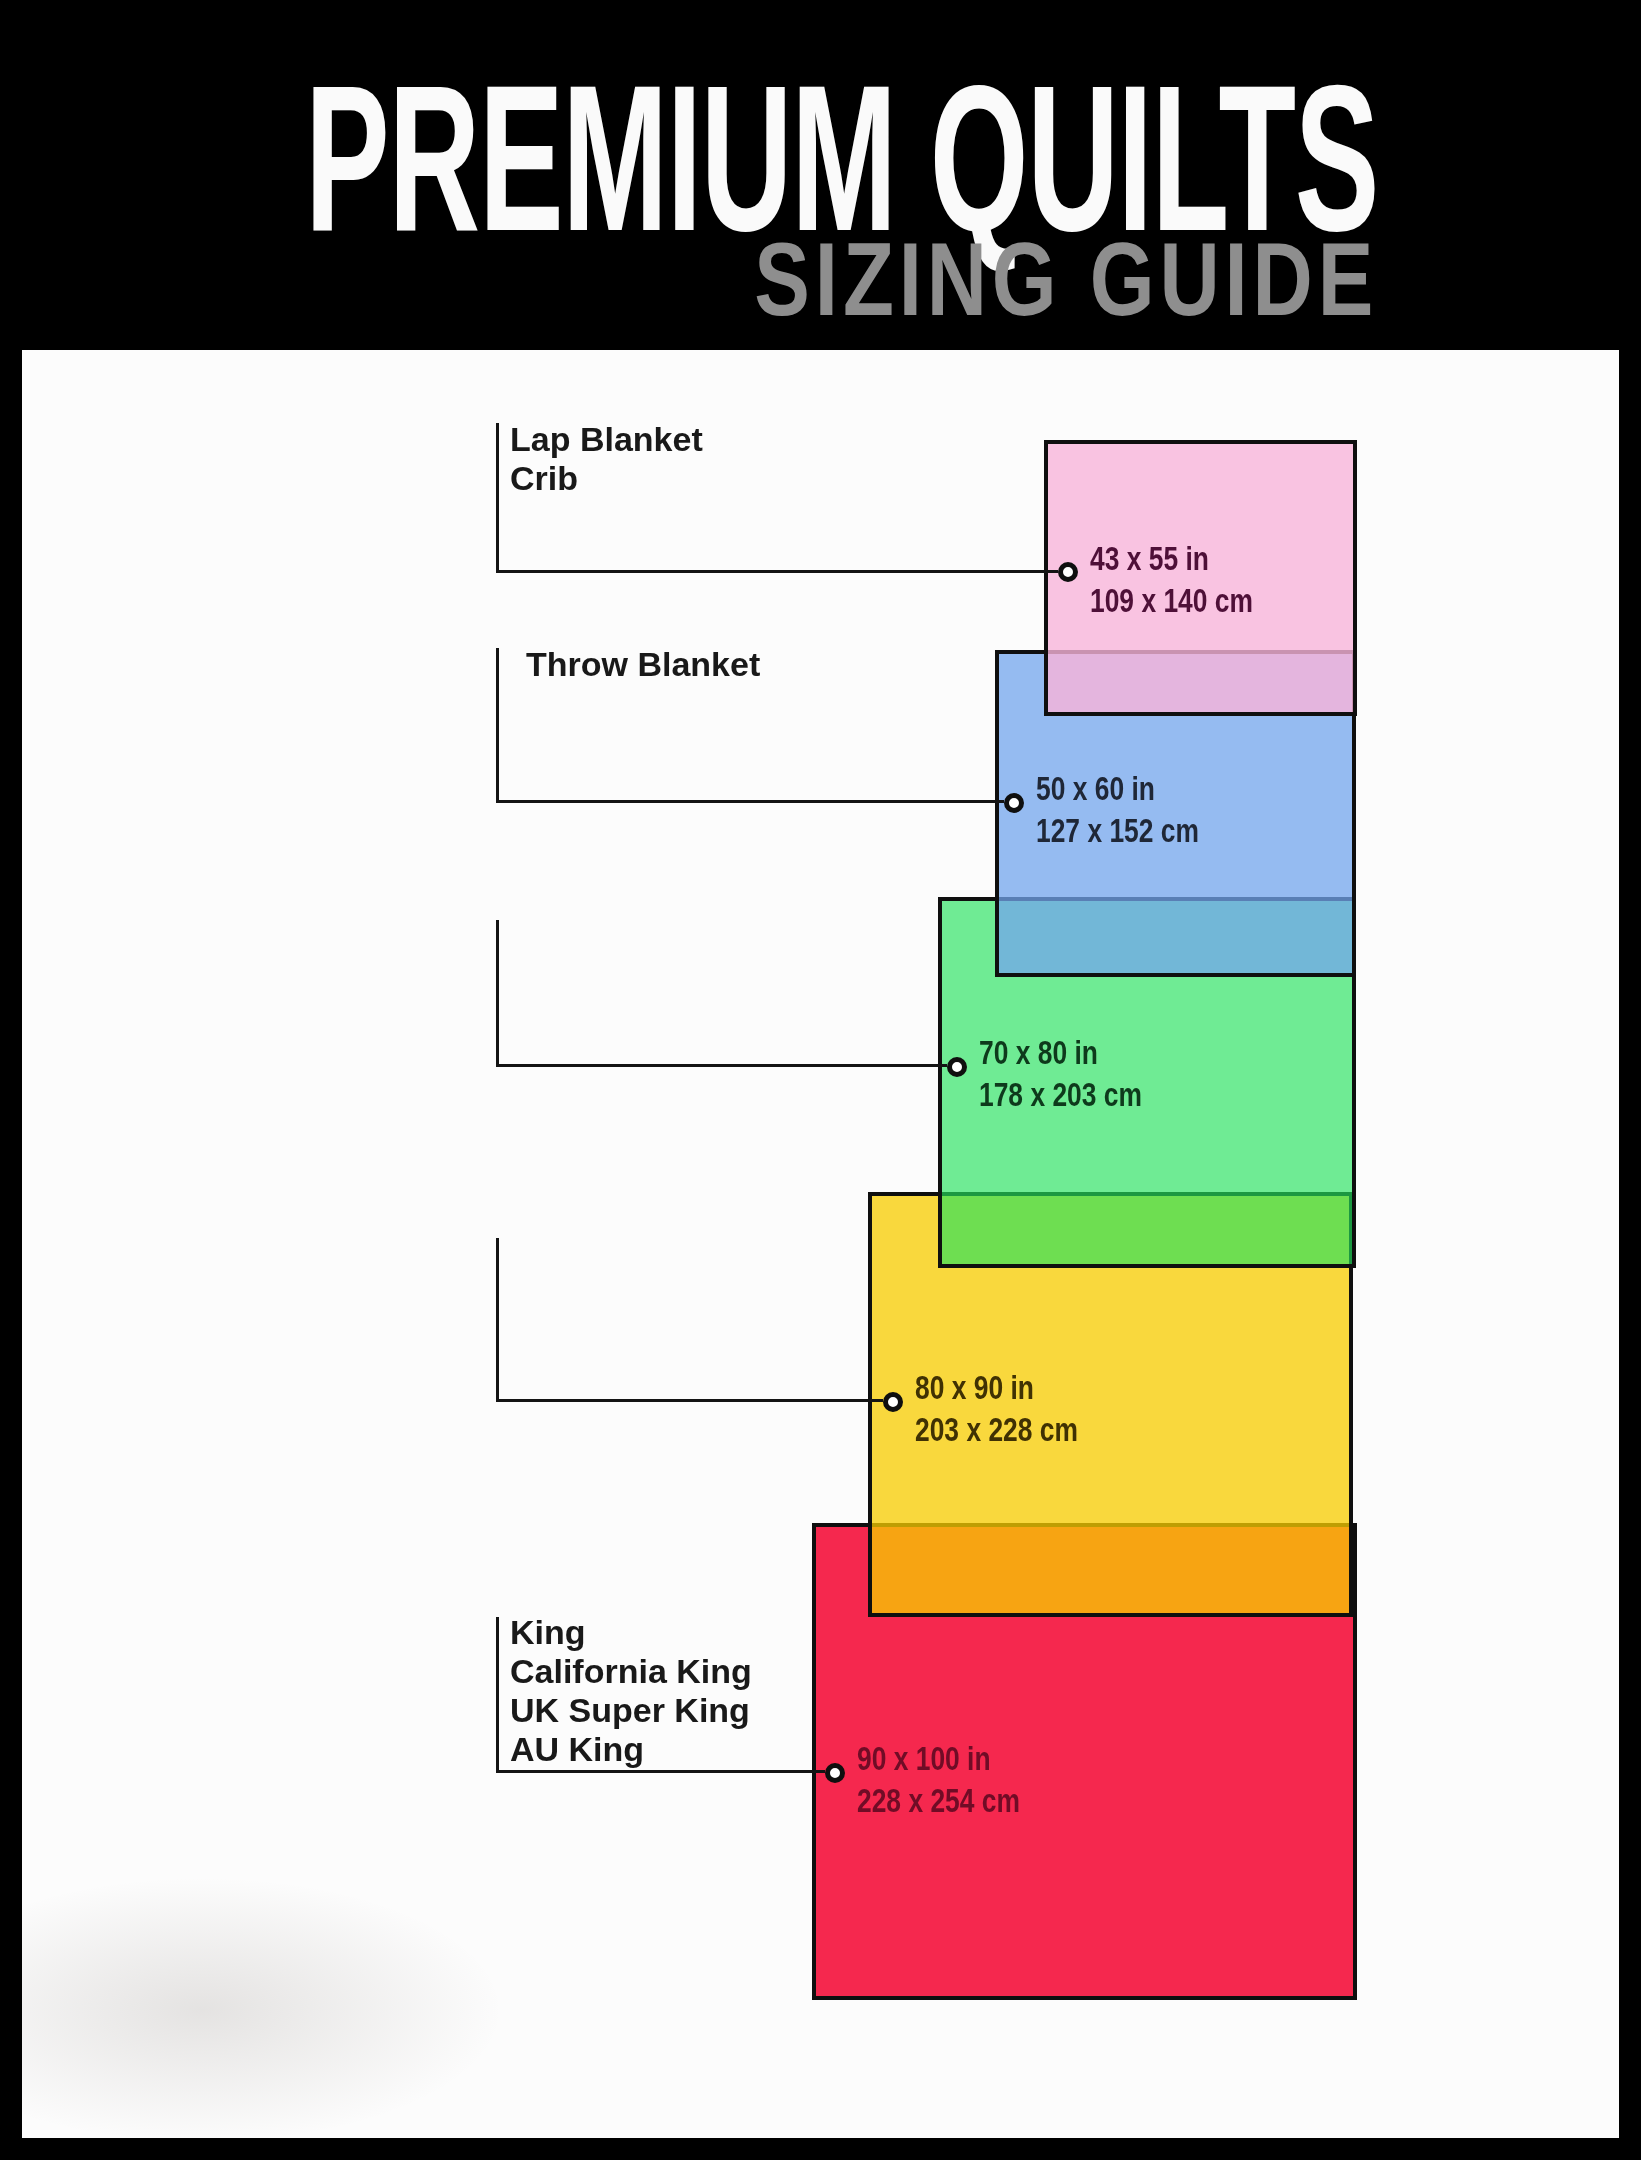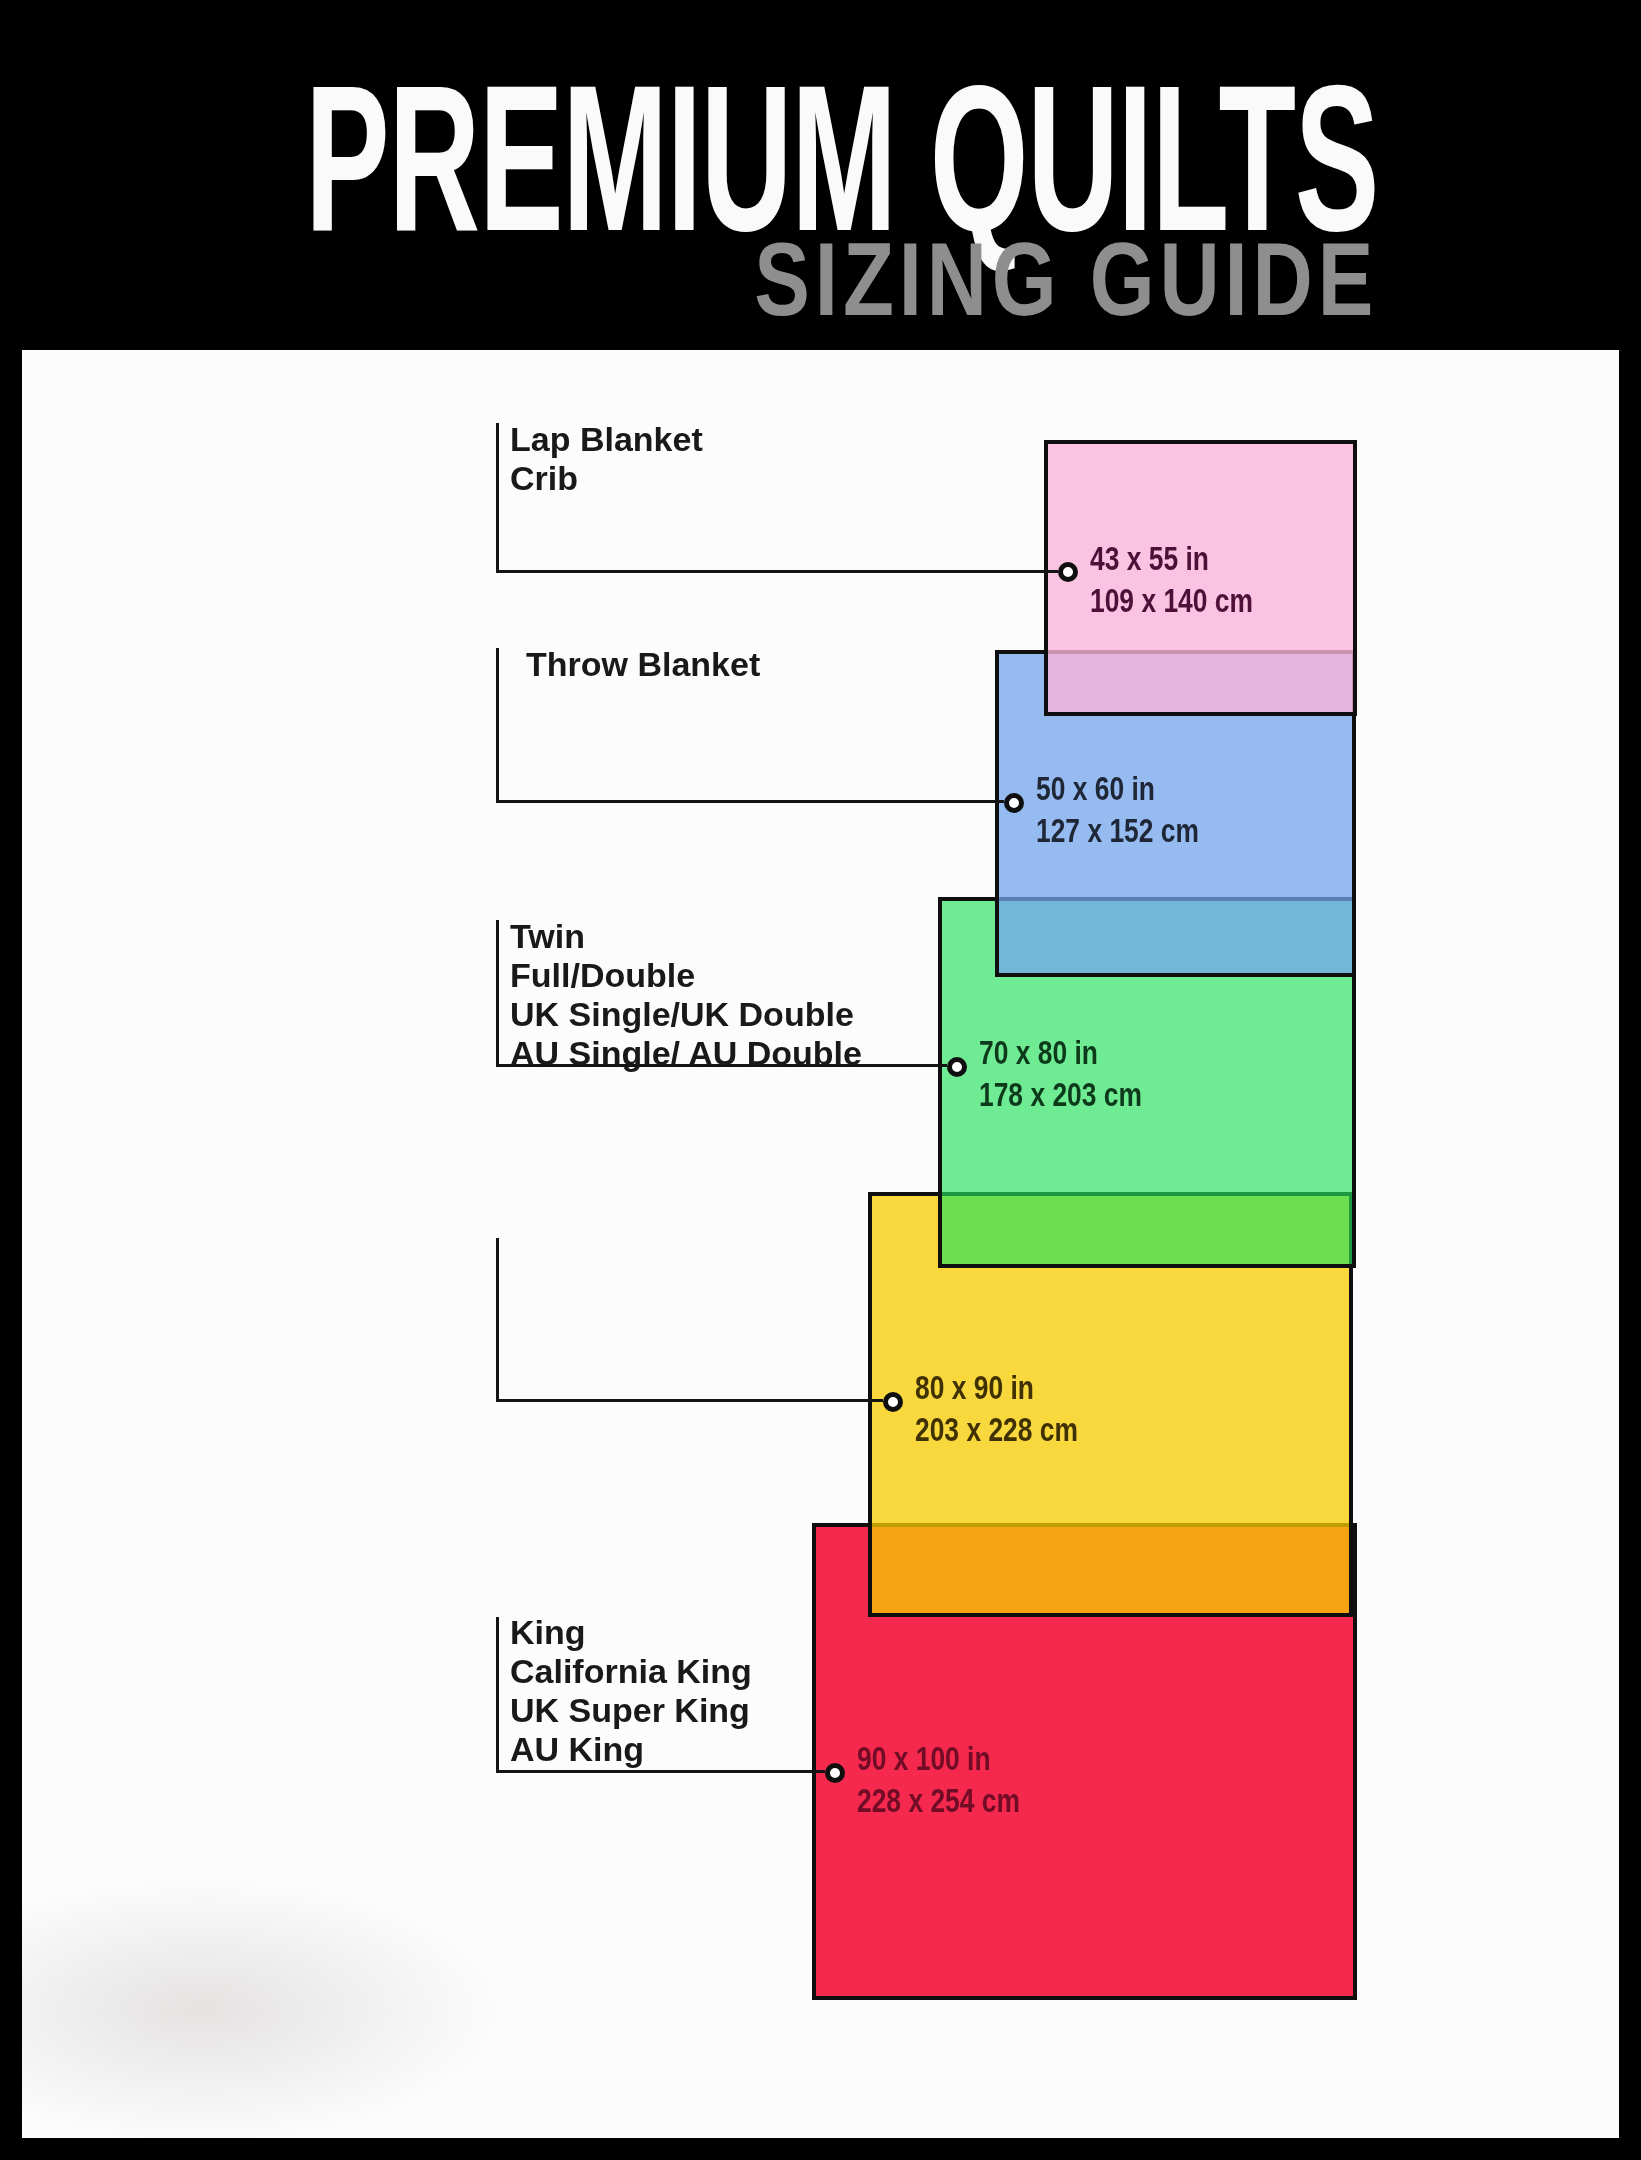--- a/index.html
+++ b/index.html
@@ -88,24 +88,20 @@
     <div class="hline h3"></div>
     <div class="marker m3"></div>
 
     <div class="tick t4"></div>
     <div class="hline h4"></div>
     <div class="marker m4"></div>
 
     <div class="qlabel l0">Lap Blanket
 Crib</div>
     <div class="qlabel l1">Throw Blanket</div>
-    <div class="qlabel l2">Twin
-Full/Double
-UK Single/UK Double
-AU Single/ AU Double</div>
     <div class="qlabel l4">King
 California King
 UK Super King
 AU King</div>
 
     <div class="dims d0" style="color: rgb(78, 16, 56);">
       <span>43 x 55 in</span>
       <span>109 x 140 cm</span>
     </div>
     <div class="dims d1" style="color: rgb(31, 39, 55);">

